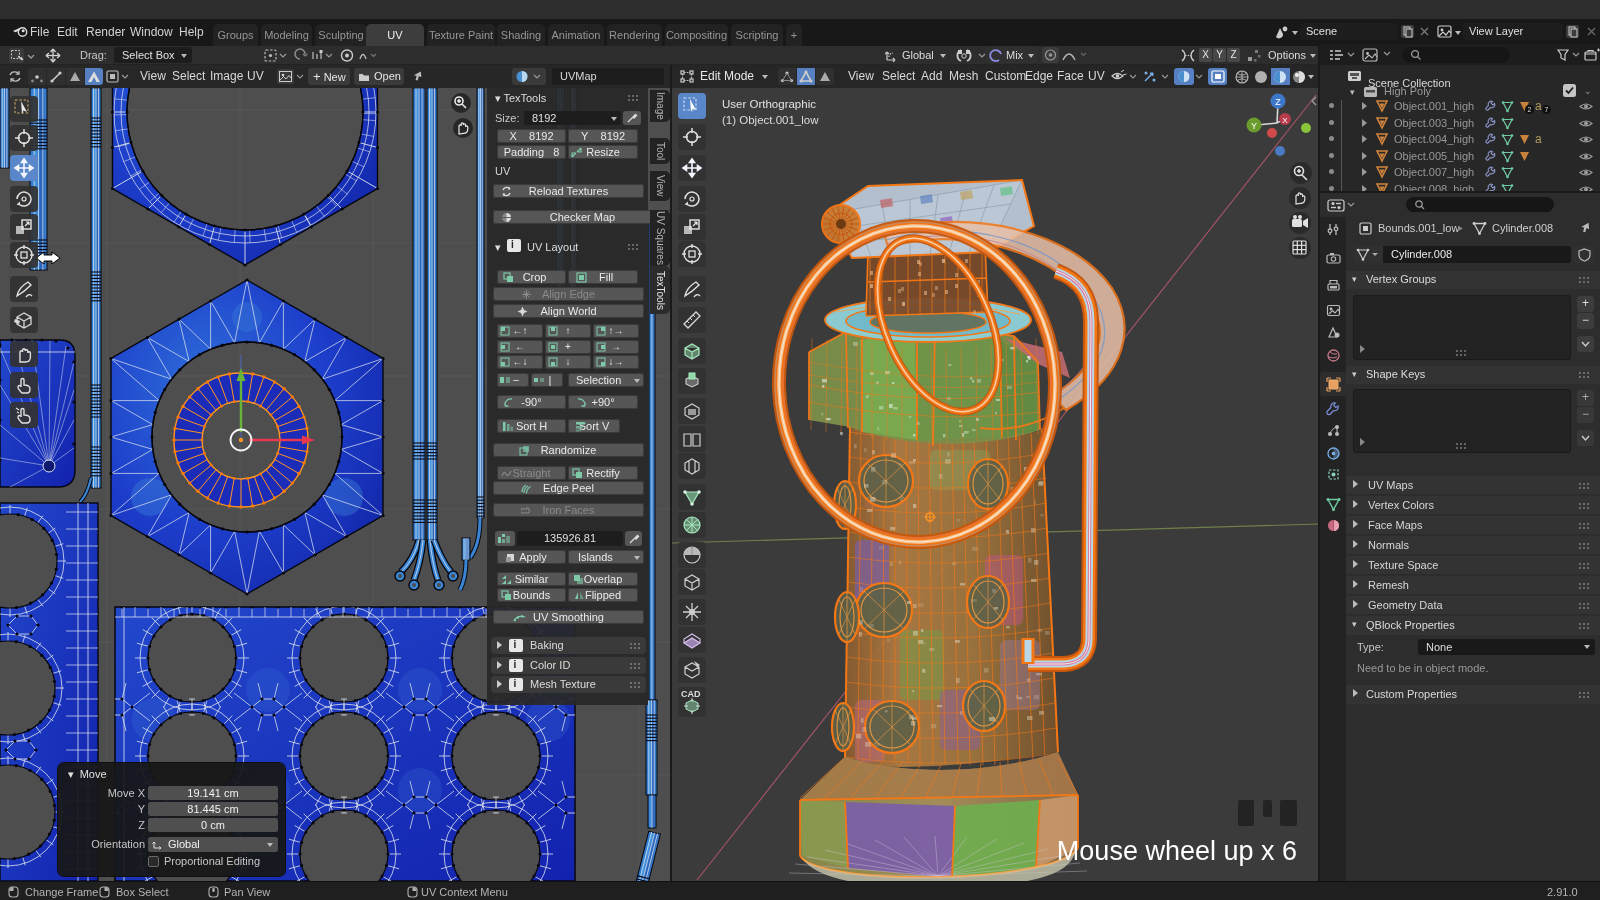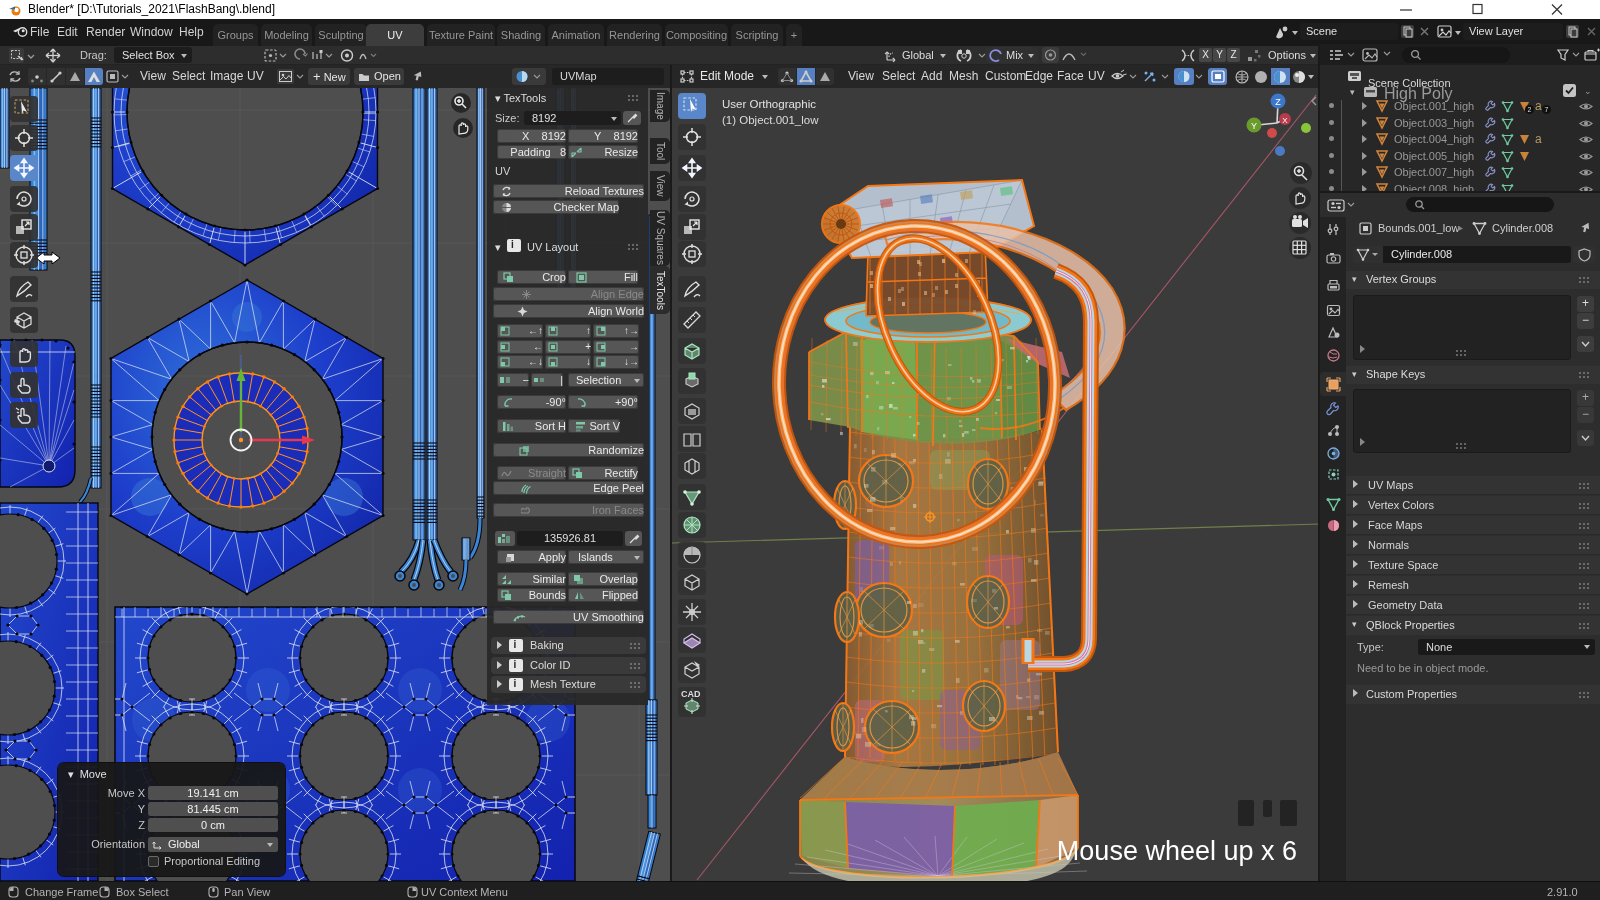--- a/index.html
+++ b/index.html
@@ -9,21 +9,21 @@
 #menubar{left:0;top:19px;width:1600px;height:27px;background:#181818;}
 .menuitem{color:#d2d2d2;font-size:12px;line-height:27px;}
 .tab{font-size:11px;color:#969696;background:#222222;border-radius:5px 5px 0 0;line-height:22px;text-align:center;position:absolute;top:5px;height:22px;}
 .tab.active{background:#3d3d3d;color:#efefef;}
 #toolrow{left:0;top:46px;width:1600px;height:19px;background:#2d2d2d;border-bottom:1px solid #232323;}
 #headrow{left:0;top:65px;width:1600px;height:23px;background:#272727;}
 .hmenu{color:#d8d8d8;font-size:12px;line-height:23px;}
 .darkfield{background:#1d1d1d;border-radius:3px;color:#e0e0e0;font-size:11px;}
 .caret{display:inline-block;width:0;height:0;border-left:3.5px solid transparent;border-right:3.5px solid transparent;border-top:4px solid #bbb;vertical-align:middle;}
 #statusbar{left:0;top:881px;width:1600px;height:19px;background:#1f1f1f;border-top:1px solid #101010;color:#b4b4b4;font-size:11px;}
-.btn{background:#565656;border-radius:3px;color:#e9e9e9;font-size:11px;text-align:right;position:absolute;height:14px;line-height:14px;box-shadow:0 0 0 1px #3a3a3a inset;}
+.btn{background:#565656;border-radius:3px;color:#e9e9e9;font-size:11px;text-align:center;position:absolute;height:14px;line-height:14px;box-shadow:0 0 0 1px #3a3a3a inset;}
 .btn.dim{color:#8a8a8a;}
 .lbl{color:#c8c8c8;font-size:11px;position:absolute;}
 .secthead{color:#dcdcdc;font-size:11px;position:absolute;}
 .grip{position:absolute;width:12px;height:8px;opacity:.55;background:radial-gradient(circle,#9a9a9a 0.8px,transparent 1px);background-size:4px 4px;}
 </style>
 </head>
 <body>
 <div id="stage" style="position:relative;width:1600px;height:900px">
 <svg class="abs" style="left:0;top:88px" width="672" height="793" viewBox="0 88 672 793">
       <rect x="0" y="88" width="672" height="793" fill="#4e4e4e"></rect>
@@ -1207,33 +1207,20 @@
         <line x1="1293" y1="245.3" x2="1306" y2="245.3"></line>
         <line x1="1293" y1="249.6" x2="1306" y2="249.6"></line>
       </g>
 <g fill="#232323">
         <rect x="1238" y="800" width="16" height="26" rx="2"></rect>
         <rect x="1263" y="800" width="9" height="17" rx="2"></rect>
         <rect x="1280" y="800" width="17" height="26" rx="2"></rect>
       </g>
 <text x="1297" y="860" font-size="27" fill="#ffffff" text-anchor="end" font-family="Liberation Sans, sans-serif">Mouse wheel up x 6</text>
 </svg>
-<div class="abs" id="titlebar">
-  <svg class="abs" style="left:8px;top:3px" width="14" height="14" viewBox="0 0 14 14">
-        <circle cx="8" cy="8" r="4.5" fill="#e87d0d"></circle>
-        <circle cx="8.5" cy="7" r="2.2" fill="#fff"></circle>
-        <path d="M1 6 L7 3.5 L7 6.5 Z" fill="#2a6fa8"></path>
-      </svg>
-  <span class="abs" style="left:28px;top:2px">Blender* [D:\Tutorials_2021\FlashBang\.blend]</span>
-  <svg class="abs" style="left:1396px;top:0" width="180" height="19" viewBox="0 0 180 19">
-    <line x1="4" y1="10" x2="16" y2="10" stroke="#333" stroke-width="1.2"></line>
-    <rect x="77" y="4.5" width="9" height="9" fill="none" stroke="#333" stroke-width="1.2"></rect>
-    <path d="M156 4.5 L166 14.5 M166 4.5 L156 14.5" stroke="#333" stroke-width="1.2"></path>
-  </svg>
-</div>
 <div class="abs" id="menubar">
   <svg class="abs" style="left:12px;top:5px" width="18" height="16" viewBox="0 0 18 16">
         <circle cx="10.5" cy="8" r="4.2" fill="none" stroke="#dcdcdc" stroke-width="1.4"></circle>
         <circle cx="11.2" cy="6.8" r="1.5" fill="#dcdcdc"></circle>
         <path d="M1 7 L8 3.8 L8 6 L3.5 8.2 Z" fill="#dcdcdc"></path>
       </svg>
   <span class="menuitem abs" style="left:30px">File</span>
   <span class="menuitem abs" style="left:57px">Edit</span>
   <span class="menuitem abs" style="left:86px">Render</span>
   <span class="menuitem abs" style="left:130px">Window</span>
@@ -1569,21 +1556,21 @@
 <div class="btn" style="left:81px;top:41px;width:70px">Y&nbsp;&nbsp;&nbsp;&nbsp;8192</div>
 <div class="btn" style="left:10px;top:57px;width:69px">Padding&nbsp;&nbsp;&nbsp;8</div>
 <div class="btn" style="left:81px;top:57px;width:70px"><svg style="position:absolute;left:3px;top:2px" width="11" height="11" viewBox="0 0 11 11">
           <path d="M1 10 V6 h4 M10 1 v4 h-4 M1 10 L5 6 M10 1 L6 5" stroke="#7ec9a8" stroke-width="1.2" fill="none"></path>
         </svg>Resize</div>
 <span class="lbl" style="left:8px;top:77px;color:#d5d5d5">UV</span>
 <div class="btn" style="left:6px;top:96px;width:151px"><svg style="position:absolute;left:8px;top:2px" width="11" height="11" viewBox="0 0 11 11">
           <path d="M2 4 a4 4 0 0 1 7 -1 M9 7 a4 4 0 0 1 -7 1" stroke="#ddd" stroke-width="1.4" fill="none"></path>
           <path d="M9 1 v2.5 h-2.5 M2 10 v-2.5 h2.5" fill="#ddd"></path>
         </svg>Reload Textures</div>
-<div class="btn" style="left:6px;top:112px;width:126px"><svg style="position:absolute;left:8px;top:2px" width="11" height="11" viewBox="0 0 11 11">
+<div class="btn" style="left:6px;top:122px;width:179px"><svg style="position:absolute;left:8px;top:2px" width="11" height="11" viewBox="0 0 11 11">
           <circle cx="5.5" cy="5.5" r="4.5" fill="#888"></circle>
           <path d="M5.5 1 a4.5 4.5 0 0 1 0 9 Z" fill="#ddd"></path>
           <path d="M1 5.5 h9" stroke="#444" stroke-width="0.8"></path>
         </svg>Checker Map</div>
 <div class="secthead" style="left:8px;top:153px">▾</div>
 <div class="abs" style="left:20px;top:151px;width:14px;height:13px;background:#e8e8e8;border-radius:2px"></div>
       <div class="abs" style="left:24px;top:151px;color:#222;font-size:10px;font-weight:bold">i</div>
 <div class="secthead" style="left:40px;top:153px">UV Layout</div>
       <div class="grip" style="left:140px;top:155px"></div>
 <div class="btn" style="left:10px;top:182px;width:69px"><svg style="position:absolute;left:6px;top:2px" width="11" height="11" viewBox="0 0 11 11">
@@ -1901,21 +1888,21 @@
         <rect x="2" y="3" width="13" height="10" rx="1.5" fill="#cfcfcf"></rect>
         <rect x="4" y="5" width="9" height="3" fill="#555"></rect>
         <rect x="6" y="9" width="5" height="2" fill="#555"></rect>
       </svg>
 <div class="abs" style="left:48px;top:33px;color:#dadada;font-size:11px">Scene Collection</div>
 <div class="abs" style="left:30px;top:43px;color:#bbb;font-size:9px">▾</div>
 <svg class="abs" style="left:42px;top:40px" width="17" height="15" viewBox="0 0 17 15">
         <rect x="2" y="3" width="13" height="10" rx="1.5" fill="#b8b8b8"></rect>
         <rect x="4" y="6" width="9" height="2.5" fill="#4a4a4a"></rect>
       </svg>
-<div class="abs" style="left:64px;top:41px;color:#9a9a9a;font-size:16px">High Poly</div>
+<div class="abs" style="left:64px;top:41px;color:#9a9a9a;font-size:11px">High Poly</div>
 <div class="abs" style="left:243px;top:40px;width:13px;height:13px;background:#c4c4c4;border-radius:2.5px"></div>
       <svg class="abs" style="left:244px;top:41px" width="11" height="11" viewBox="0 0 11 11">
         <path d="M2 5.5 L4.5 8 L9 2.5" stroke="#1d1d1d" stroke-width="1.8" fill="none"></path>
       </svg>
 <div class="abs" style="left:264px;top:42px;color:#999;font-size:9px">⌄</div>
 <div class="abs" style="left:21px;top:56px;width:1px;height:133px;background:#555"></div>
 <div class="abs" style="left:9px;top:59px;width:5px;height:5px;border-radius:50%;background:#8a8a8a"></div>
 <div class="abs" style="left:42px;top:58px;width:0;height:0;border-left:5px solid #999;border-top:4px solid transparent;border-bottom:4px solid transparent"></div>
 <svg class="abs" style="left:55px;top:55px" width="14" height="14" viewBox="0 0 14 14">
         <path d="M2 2 H12 L7 12 Z" fill="none" stroke="#d0843c" stroke-width="1.6"></path>

